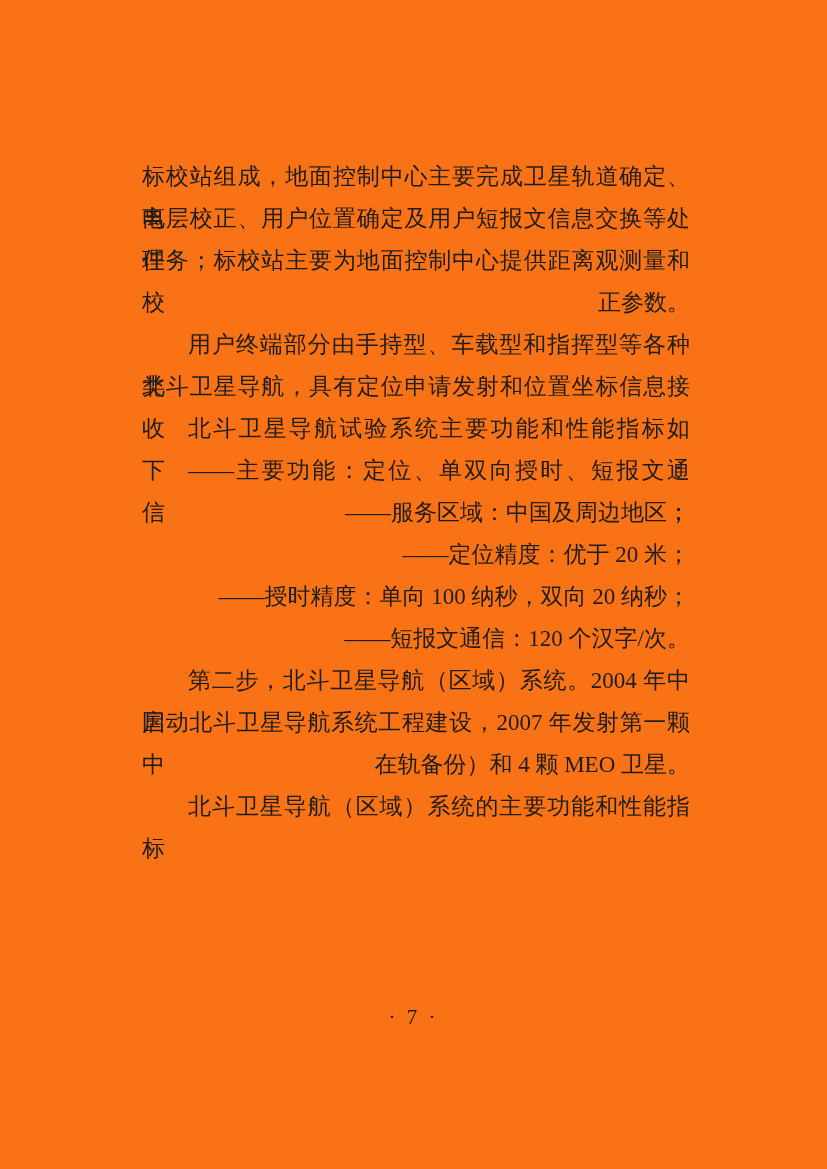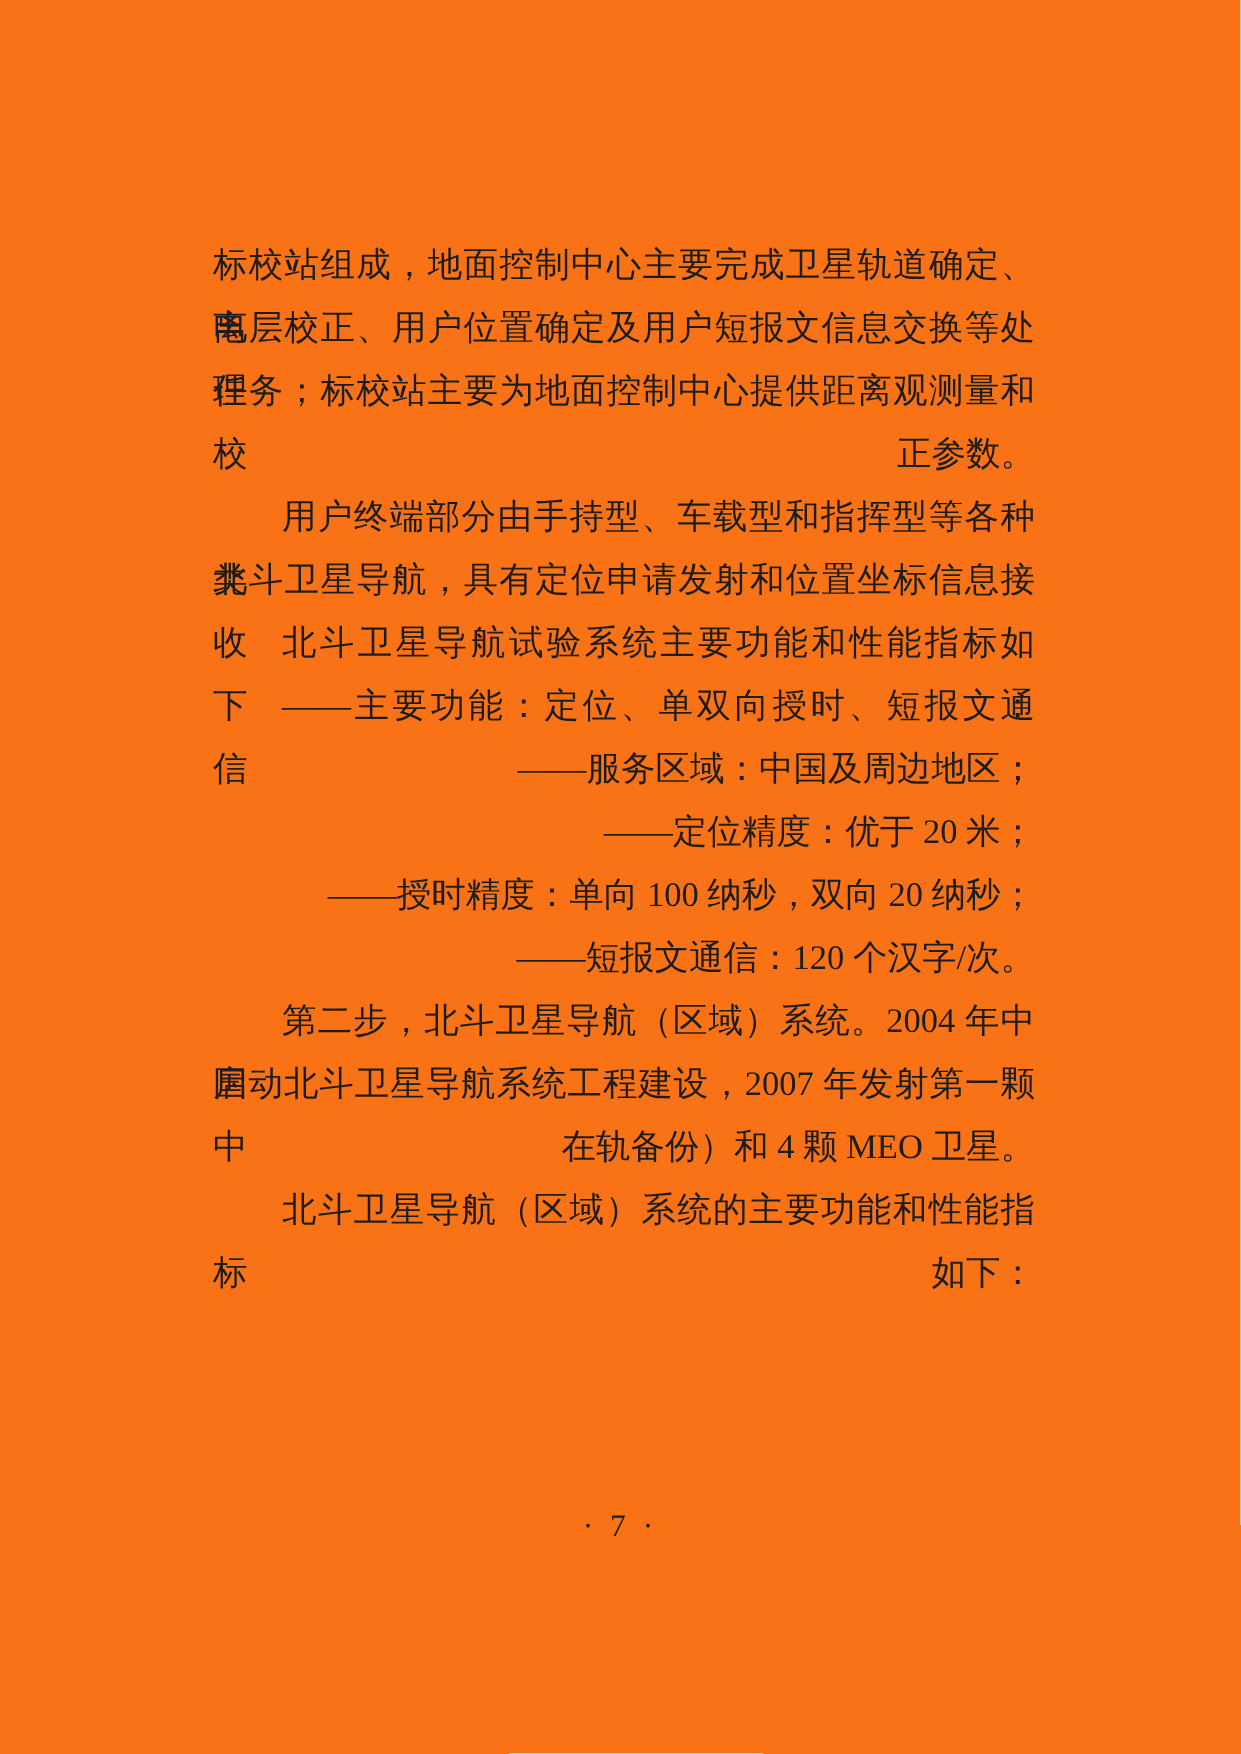--- a/index.html
+++ b/index.html
@@ -62,18 +62,17 @@
     <div class="line full ind">北斗卫星导航试验系统主要功能和性能指标如下：</div>
     <div class="line full ind">——主要功能：定位、单双向授时、短报文通信；</div>
     <div class="line ind">——服务区域：中国及周边地区；</div>
     <div class="line ind">——定位精度：优于 20 米；</div>
     <div class="line ind">——授时精度：单向 100 纳秒，双向 20 纳秒；</div>
     <div class="line ind">——短报文通信：120 个汉字/次。</div>
     <div class="line full ind">第二步，北斗卫星导航（区域）系统。2004 年中国</div>
     <div class="line full">启动北斗卫星导航系统工程建设，2007 年发射第一颗中</div>
     <div class="line">在轨备份）和 4 颗 MEO 卫星。</div>
     <div class="line full ind">北斗卫星导航（区域）系统的主要功能和性能指标</div>
-    <div class="line">如下：</div>
   </div>
 
   <div class="footer">· 7 ·</div>
 
 </div>
 
 </body></html>

